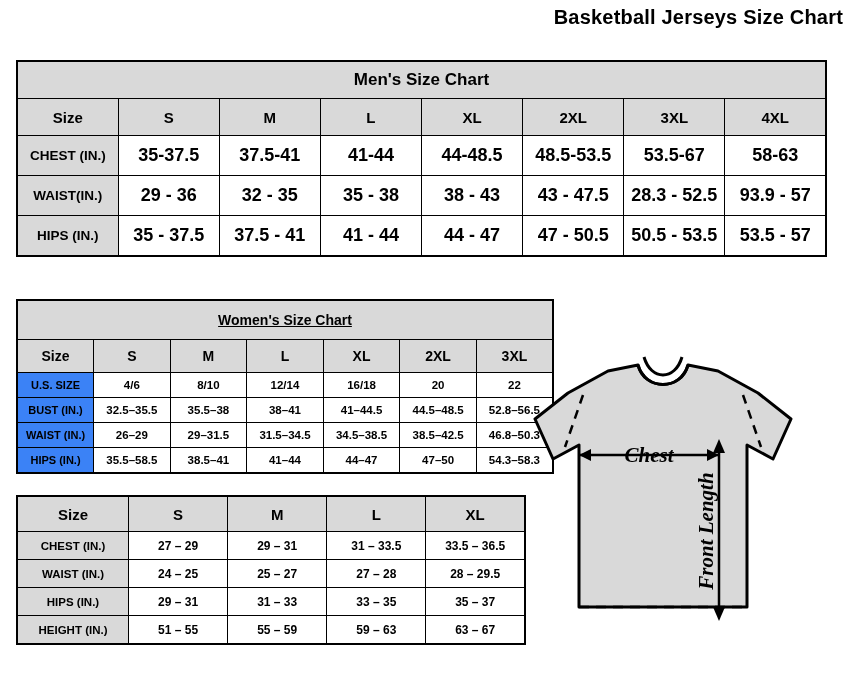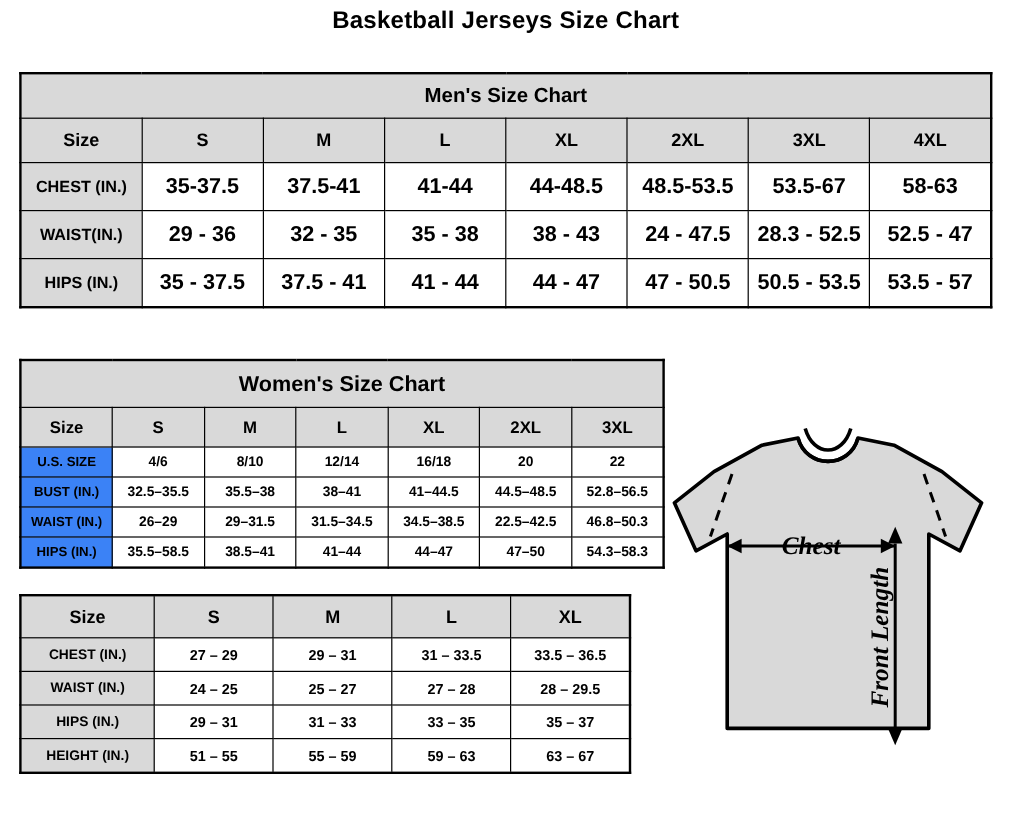--- a/index.html
+++ b/index.html
@@ -13,21 +13,21 @@
     position: relative;
     font-family: "Liberation Sans", sans-serif;
     color: #000000;
     overflow: hidden;
   }
   #page-title {
     position: absolute;
     top: 6px;
     left: 0;
     width: 843px;
-    text-align: center;
+    text-align: right;
     font-size: 20px;
     font-weight: bold;
     letter-spacing: 0.2px;
   }
 
   
   table.chart {
     border-collapse: collapse;
     border: 2px solid #000;
     table-layout: fixed;
@@ -59,41 +59,41 @@
   #mens-chart .row td { height: 39px; font-size: 18px; }
   #mens-chart .row td.lbl { background:#d9d9d9; font-size: 13.5px; }
 
   
   #womens-chart {
     position: absolute;
     left: 16px;
     top: 299px;
     width: 538px;
   }
-  #womens-chart .caption-cell { height: 38px; font-size: 18px; }
+  #womens-chart .caption-cell { height: 38px; font-size: 14px; text-decoration: underline; }
   #womens-chart .hdr td { height: 32px; font-size: 14px; background: #d9d9d9;}
   #womens-chart .row td { height: 24px; font-size: 11.5px; }
   #womens-chart .row td.lbl { background:#3b82f6; font-size: 11px; }
 
   
   #youth-chart {
     position: absolute;
     left: 16px;
     top: 495px;
     width: 510px;
   }
   #youth-chart .caption-cell { height: 40px; font-size: 17px; }
   #youth-chart .hdr td { height: 34px; font-size: 15px; background: #d9d9d9;}
   #youth-chart .row td { height: 27px; font-size: 12px; }
   #youth-chart .row td.lbl { background:#d9d9d9; font-size: 11.5px; }
 
   
   #shirt-diagram {
     position: absolute;
-    left: 540px;
+    left: 513px;
     top: 335px;
     width: 300px;
     height: 330px;
   }
   #shirt-diagram svg { display: block; }
 </style>
 </head>
 <body>
 
 <div id="page-title">Basketball Jerseys Size Chart</div>
@@ -122,23 +122,23 @@
     <td>48.5-53.5</td>
     <td>53.5-67</td>
     <td>58-63</td>
   </tr>
   <tr class="row">
     <td class="lbl">WAIST(IN.)</td>
     <td>29 - 36</td>
     <td>32 - 35</td>
     <td>35 - 38</td>
     <td>38 - 43</td>
-    <td>24 - 47.5</td>
+    <td>43 - 47.5</td>
     <td>28.3 - 52.5</td>
-    <td>52.5 - 47</td>
+    <td>93.9 - 57</td>
   </tr>
   <tr class="row">
     <td class="lbl">HIPS (IN.)</td>
     <td>35 - 37.5</td>
     <td>37.5 - 41</td>
     <td>41 - 44</td>
     <td>44 - 47</td>
     <td>47 - 50.5</td>
     <td>50.5 - 53.5</td>
     <td>53.5 - 57</td>
@@ -177,21 +177,21 @@
     <td>41–44.5</td>
     <td>44.5–48.5</td>
     <td>52.8–56.5</td>
   </tr>
   <tr class="row">
     <td class="lbl">WAIST  (IN.)</td>
     <td>26–29</td>
     <td>29–31.5</td>
     <td>31.5–34.5</td>
     <td>34.5–38.5</td>
-    <td>22.5–42.5</td>
+    <td>38.5–42.5</td>
     <td>46.8–50.3</td>
   </tr>
   <tr class="row">
     <td class="lbl">HIPS  (IN.)</td>
     <td>35.5–58.5</td>
     <td>38.5–41</td>
     <td>41–44</td>
     <td>44–47</td>
     <td>47–50</td>
     <td>54.3–58.3</td>

